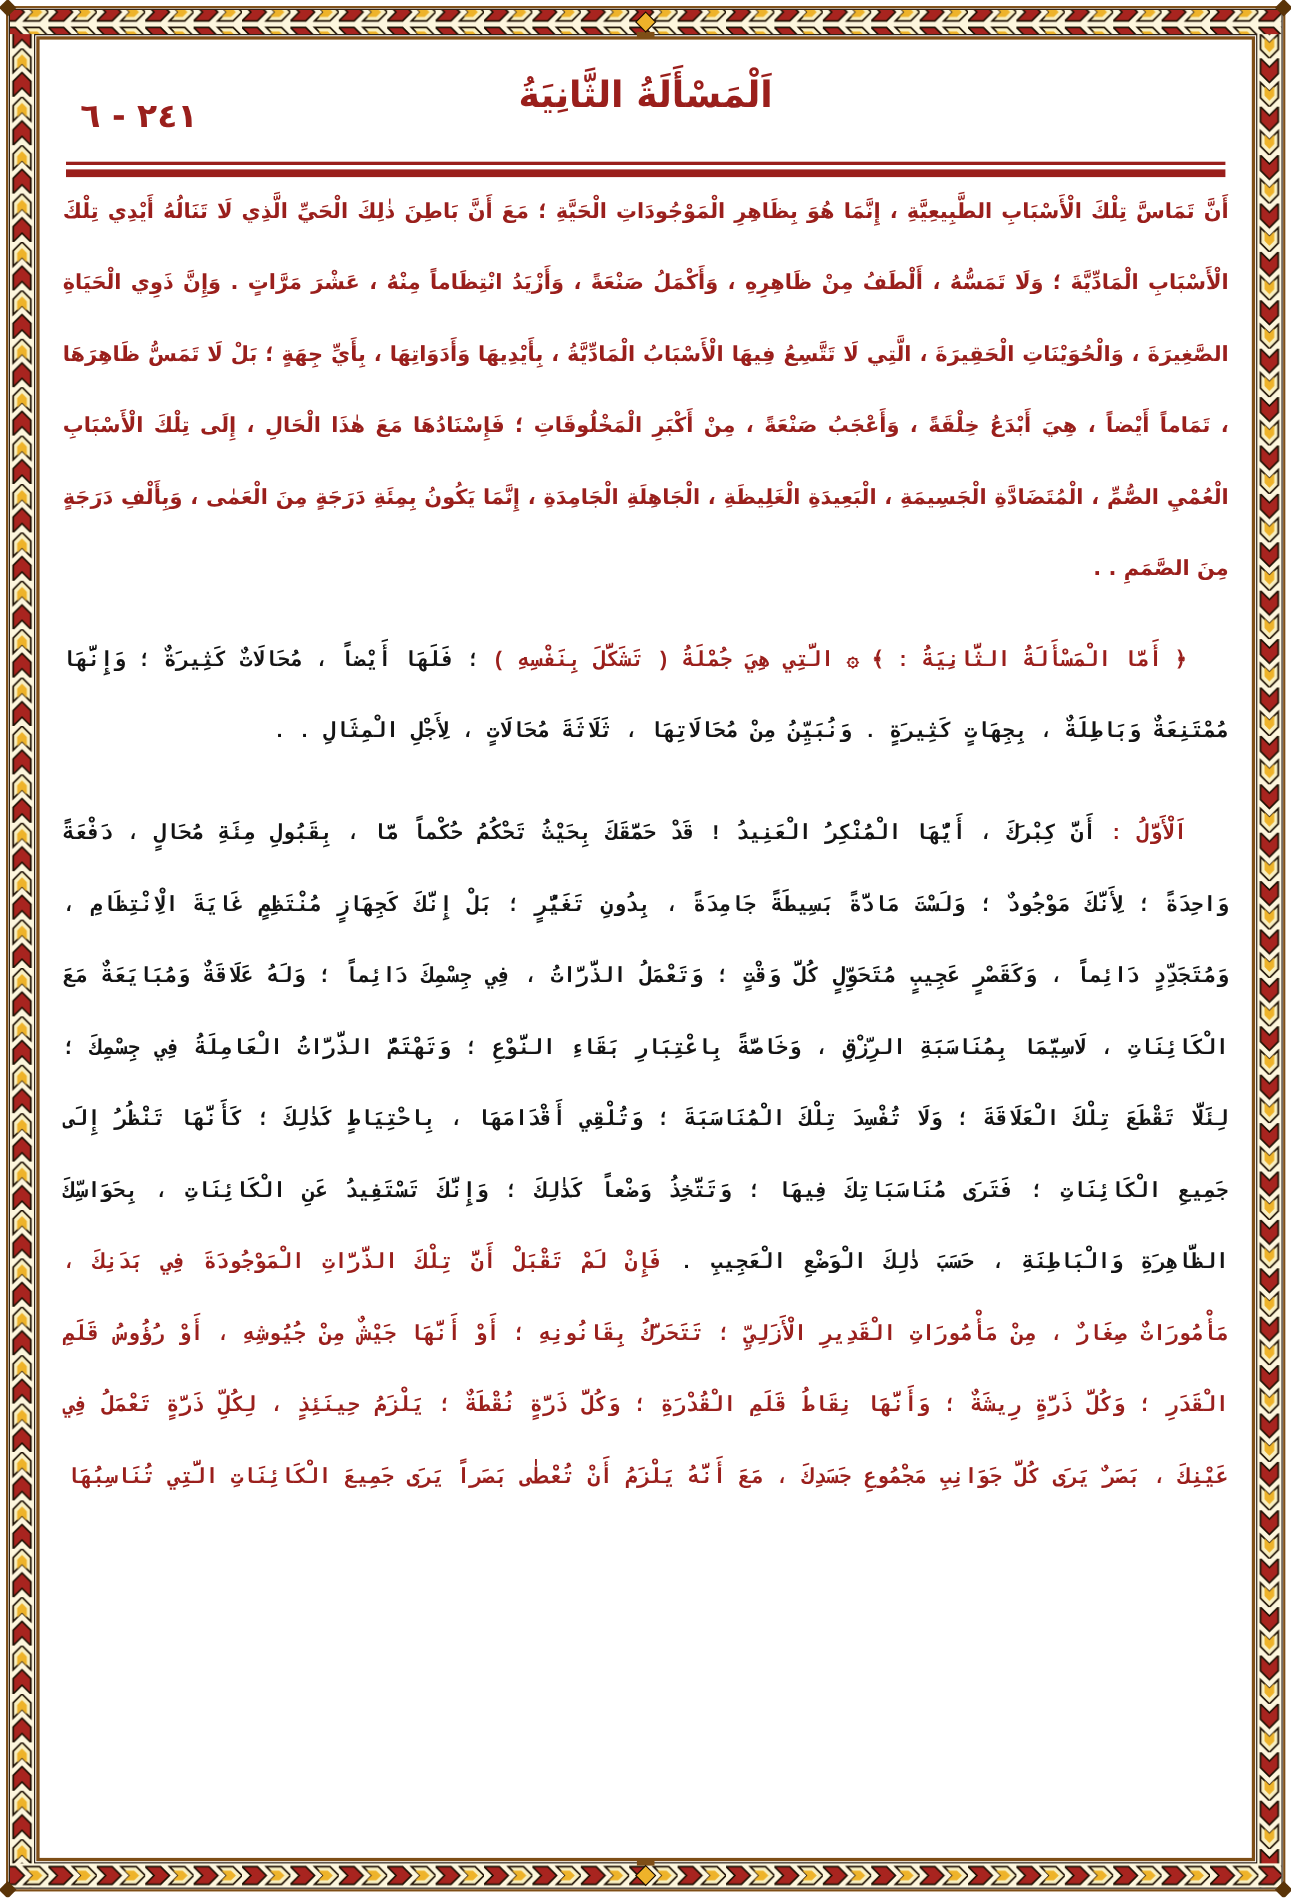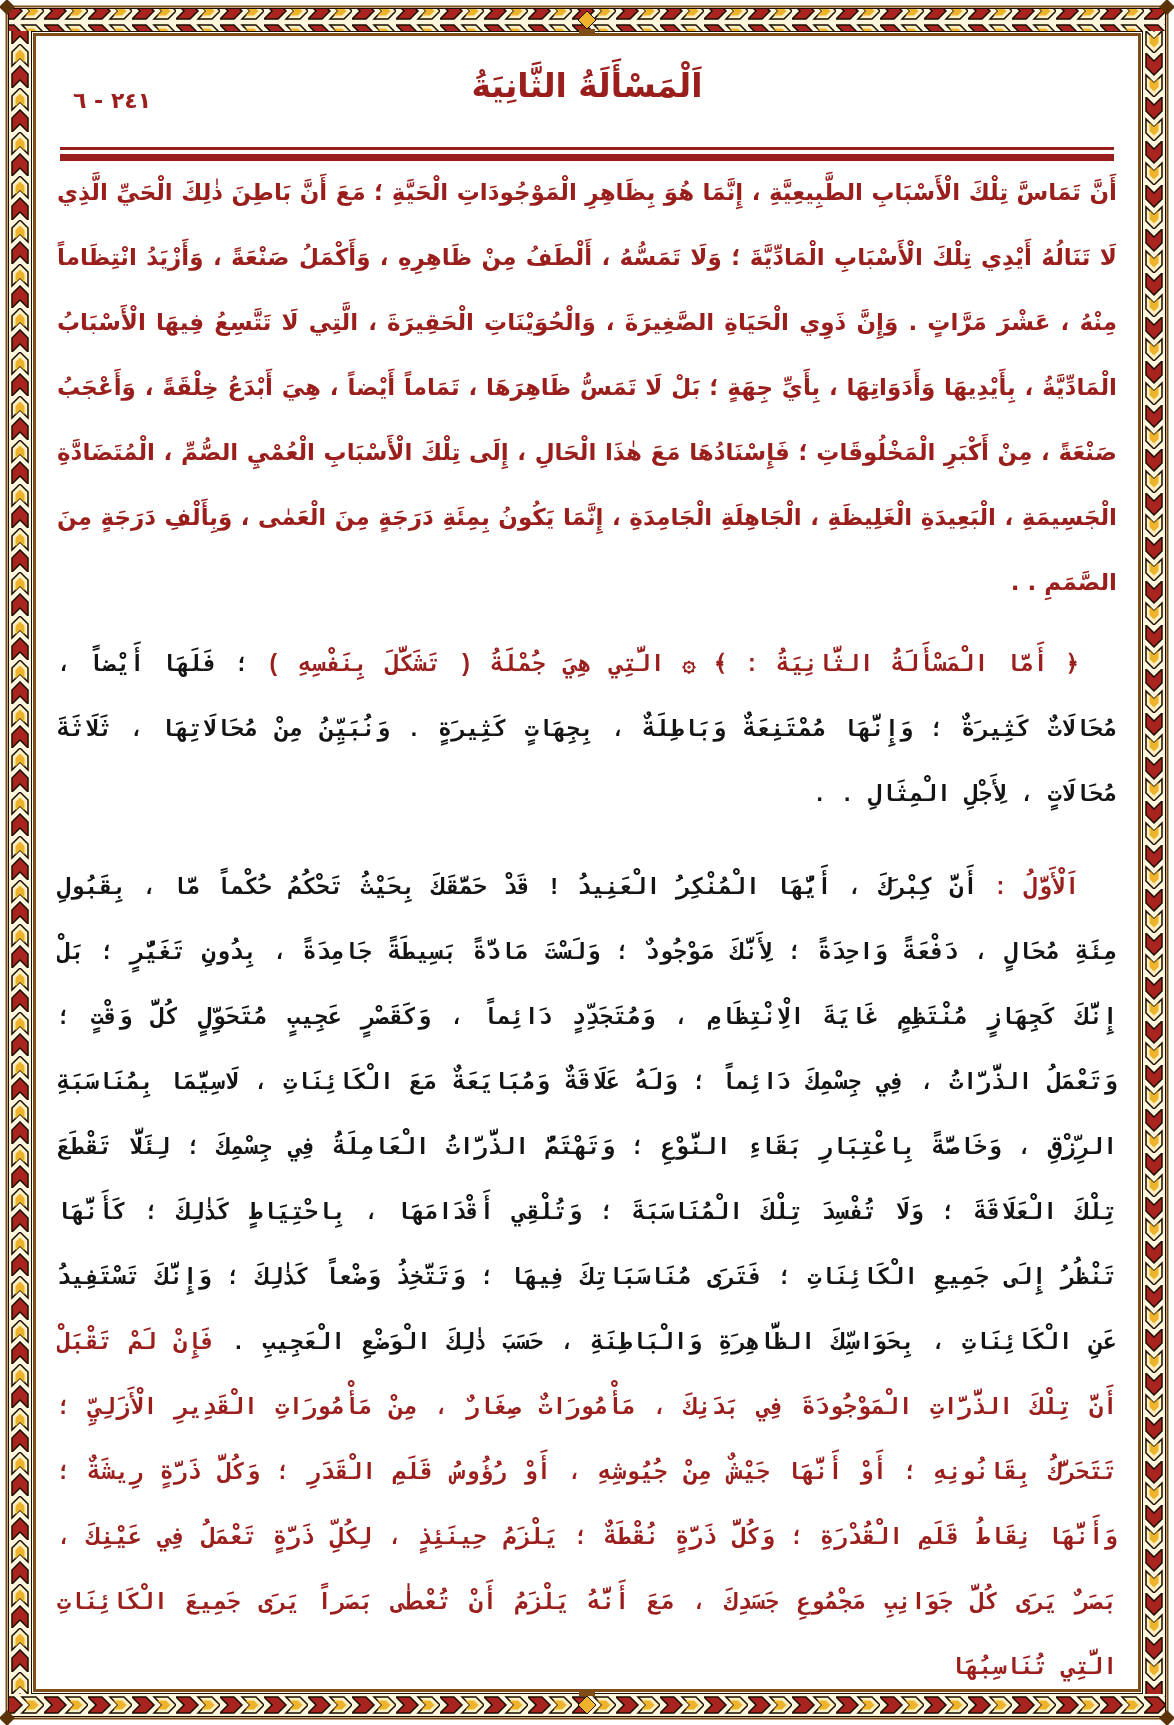--- a/index.html
+++ b/index.html
@@ -29,39 +29,39 @@
   .c-golddiamond{fill:var(--border-gold);stroke:var(--border-outline);stroke-width:1;}
   .c-brown{fill:var(--border-brown-dark);}
   .c-tab{fill:var(--border-brown);}
   .ln-brown2{fill:none;stroke:var(--border-brown);stroke-width:2;}
   .ln-brown3{fill:none;stroke:var(--border-brown);stroke-width:3;}
   .ln-dark{fill:none;stroke:var(--border-outline);stroke-width:1;}
   .c-bandbg{fill:#fdf6dd;}
 
   .pagenum{
     position:absolute;left:73px;top:88px;
-    font-size:22px;font-weight:bold;color:var(--accent-red);
+    font-size:30px;font-weight:bold;color:var(--accent-red);
     letter-spacing:2px;
   }
   .title{
     position:absolute;left:0;right:0;top:66px;margin:0;
     text-align:center;
     font-size:33px;font-weight:bold;color:var(--accent-red);
   }
   .rule{
     position:absolute;left:60px;right:60px;top:147px;
     height:4px;
     border-top:3px solid var(--accent-red);
     border-bottom:7px solid var(--accent-red);
   }
   .body-text{
     position:absolute;top:160px;left:57px;right:57px;bottom:38px;
     direction:rtl;
     text-align:justify;
-    font-size:23px;line-height:65px;font-weight:bold;
+    font-size:19px;line-height:65px;font-weight:bold;
     color:var(--text-black);
     overflow:hidden;
   }
   .body-text p{margin:0;}
   .body-text p + p{margin-top:18px;font-family:Liberation Mono, monospace;}
   .body-text p.indented{text-indent:38px;}
   .body-text p:last-child{margin-top:28px;}
   .seg-red{color:var(--accent-red);}
   .seg-black{color:var(--text-black);}
 </style>

